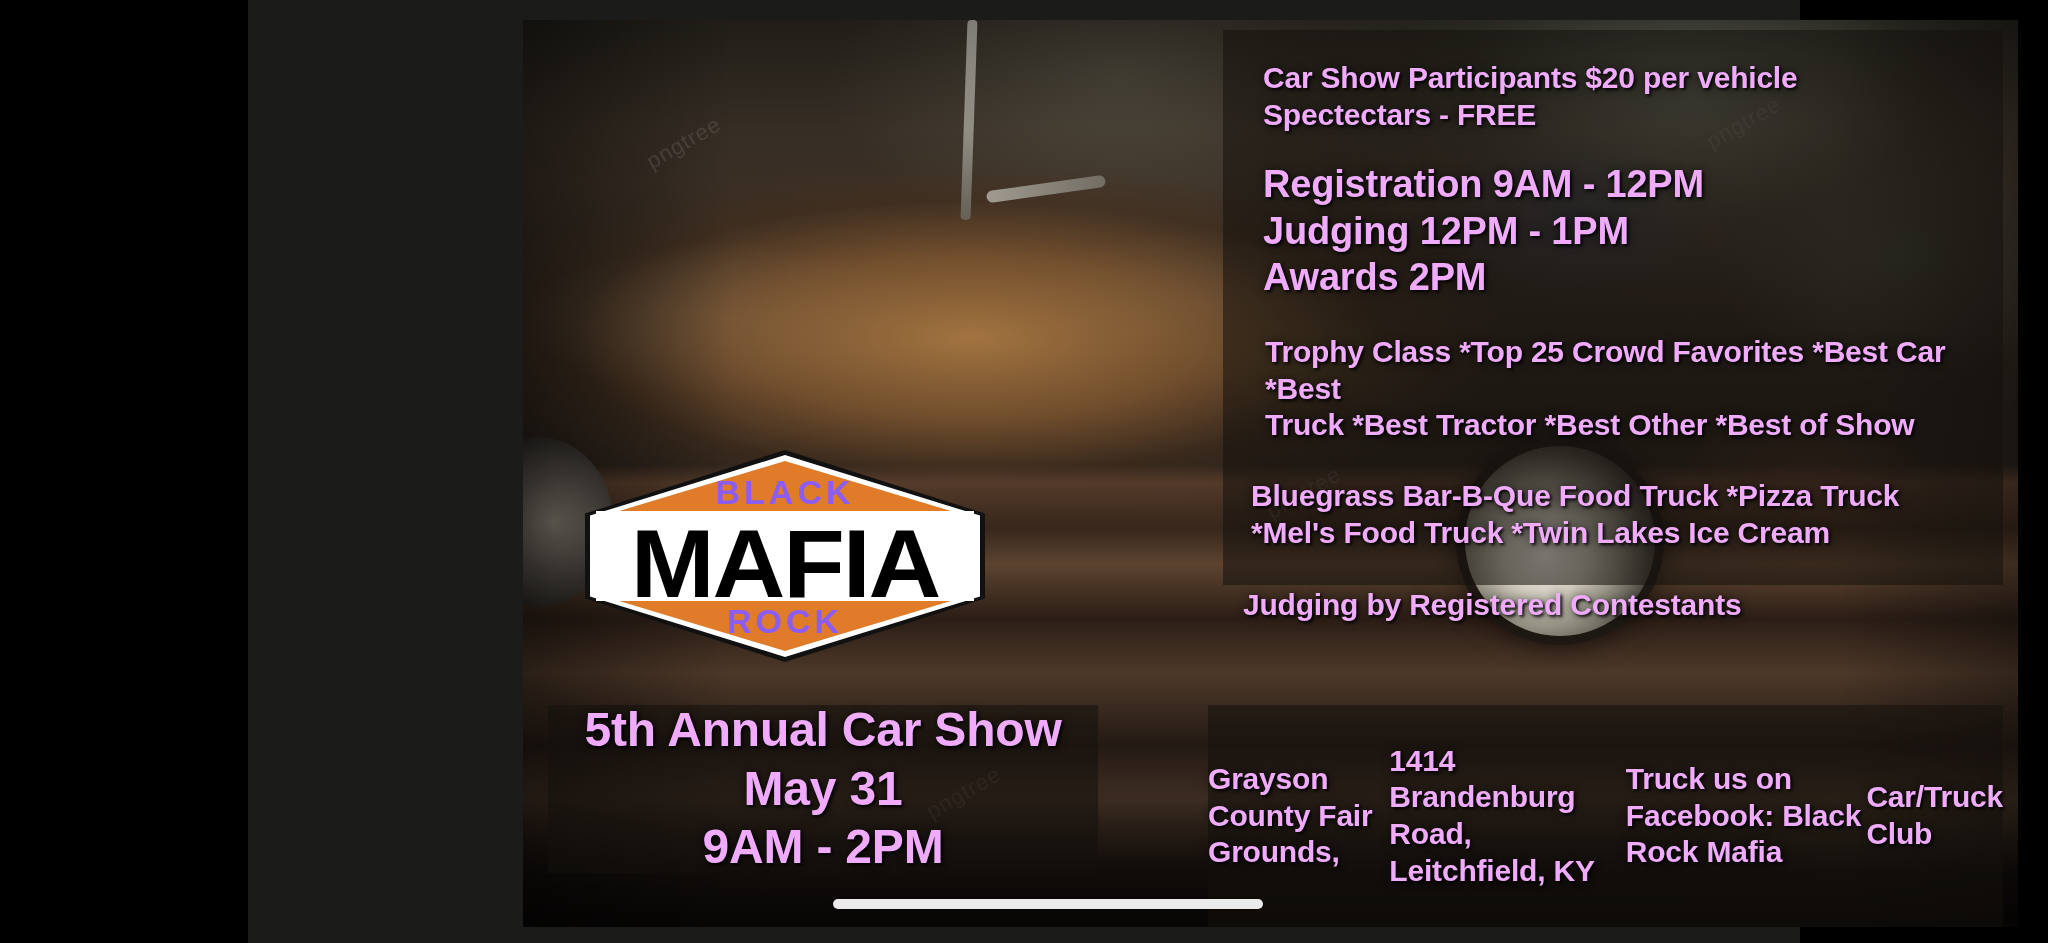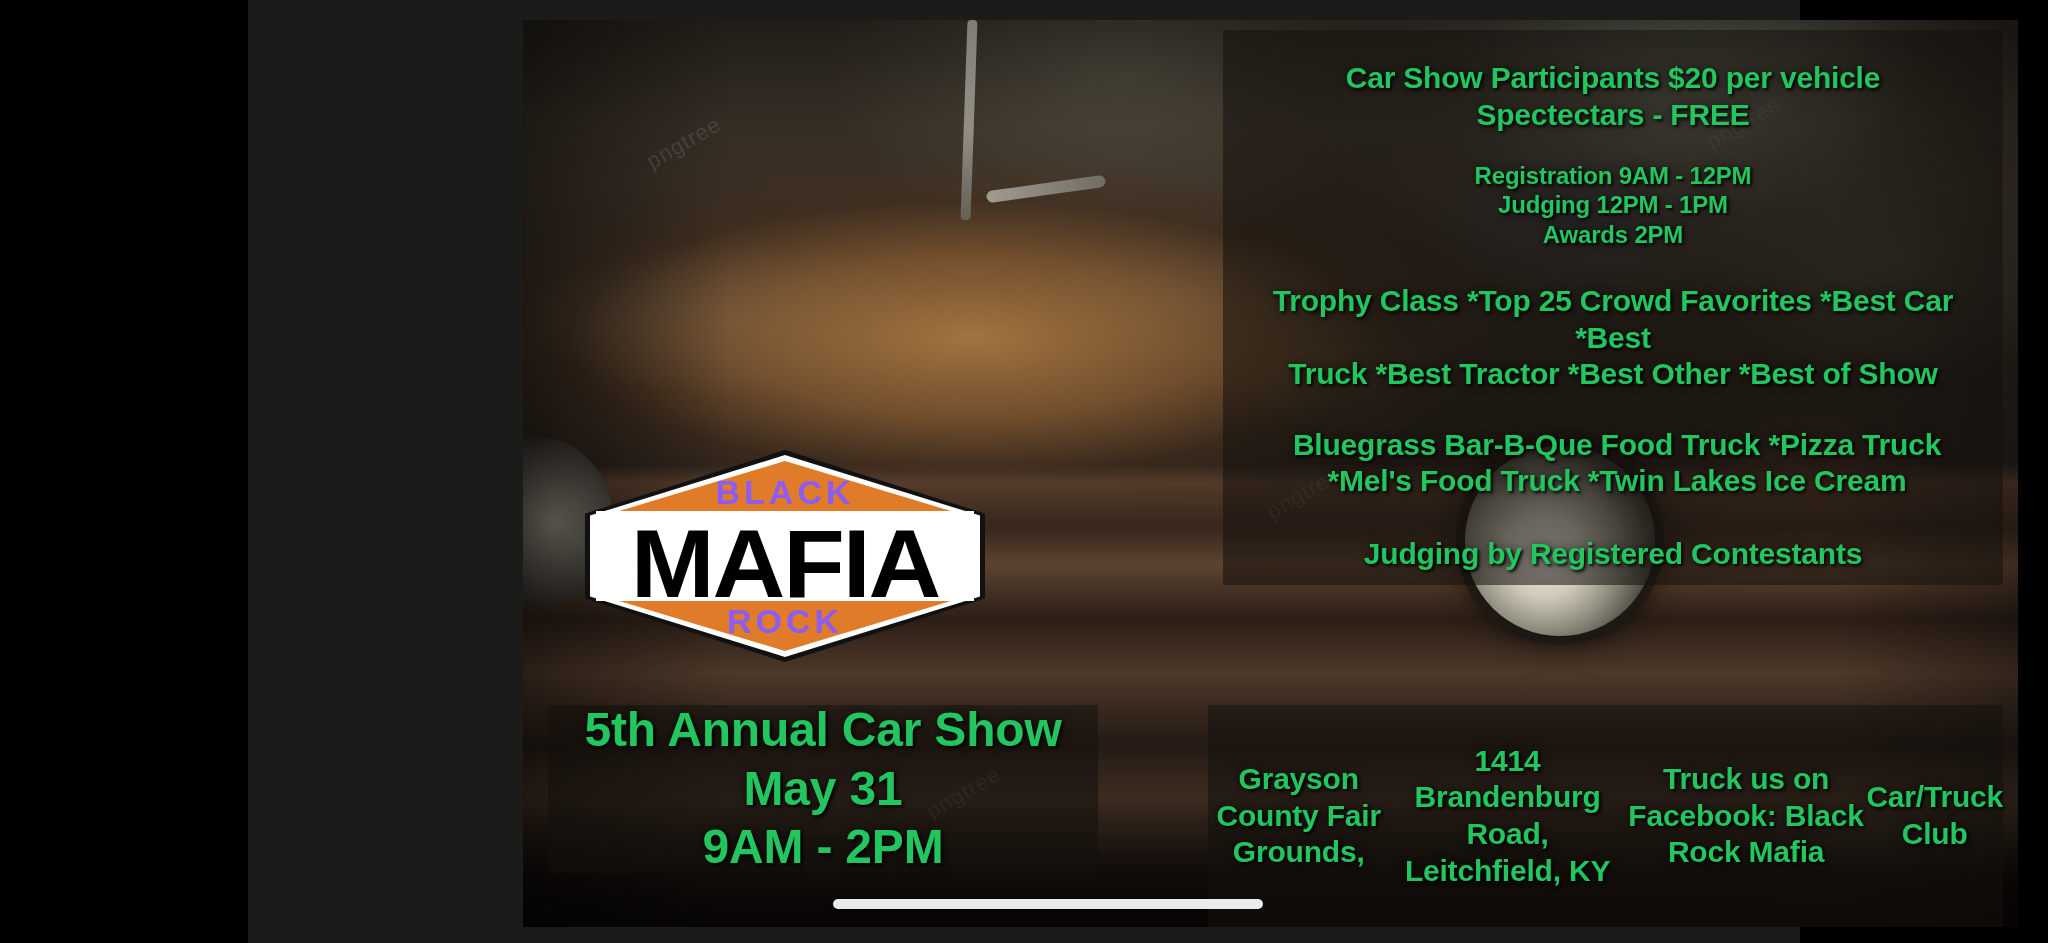--- a/index.html
+++ b/index.html
@@ -150,32 +150,32 @@
   }
 
   #panel-venue {
     left: 685px; top: 685px;
     width: 795px; height: 222px;
     display: flex; flex-direction: row;
     align-items: center; justify-content: center;
   }
 
   .flyer-text {
-    color: #22c55e;
-    text-align: center;
+    color: #f0abfc;
+    text-align: left;
     font-weight: 700;
     text-shadow: 2px 2px 3px rgba(0,0,0,0.85), 0 0 10px rgba(0,0,0,0.6);
     line-height: 1.22;
     letter-spacing: -0.2px;
   }
 
   .block { margin: 0 auto; }
   .fee-block     { font-size: 30px; padding: 0 40px; }
-  .sched-block   { font-size: 24px; padding: 28px 40px 0; }
-  .trophy-block  { font-size: 30px; padding: 34px 18px 0; }
+  .sched-block   { font-size: 38px; padding: 28px 40px 0; }
+  .trophy-block  { font-size: 30px; padding: 34px 18px 0; margin-left: 24px; }
   .food-block    { font-size: 30px; padding: 34px 20px 0; margin-left: 8px; }
   .judge-block   { font-size: 30px; padding: 36px 20px 0; }
 
   .event-line-1 { font-size: 48px; }
   .event-line-2 { font-size: 48px; }
   .event-line-3 { font-size: 48px; }
 
   .venue-line { font-size: 30px; }
 
   

